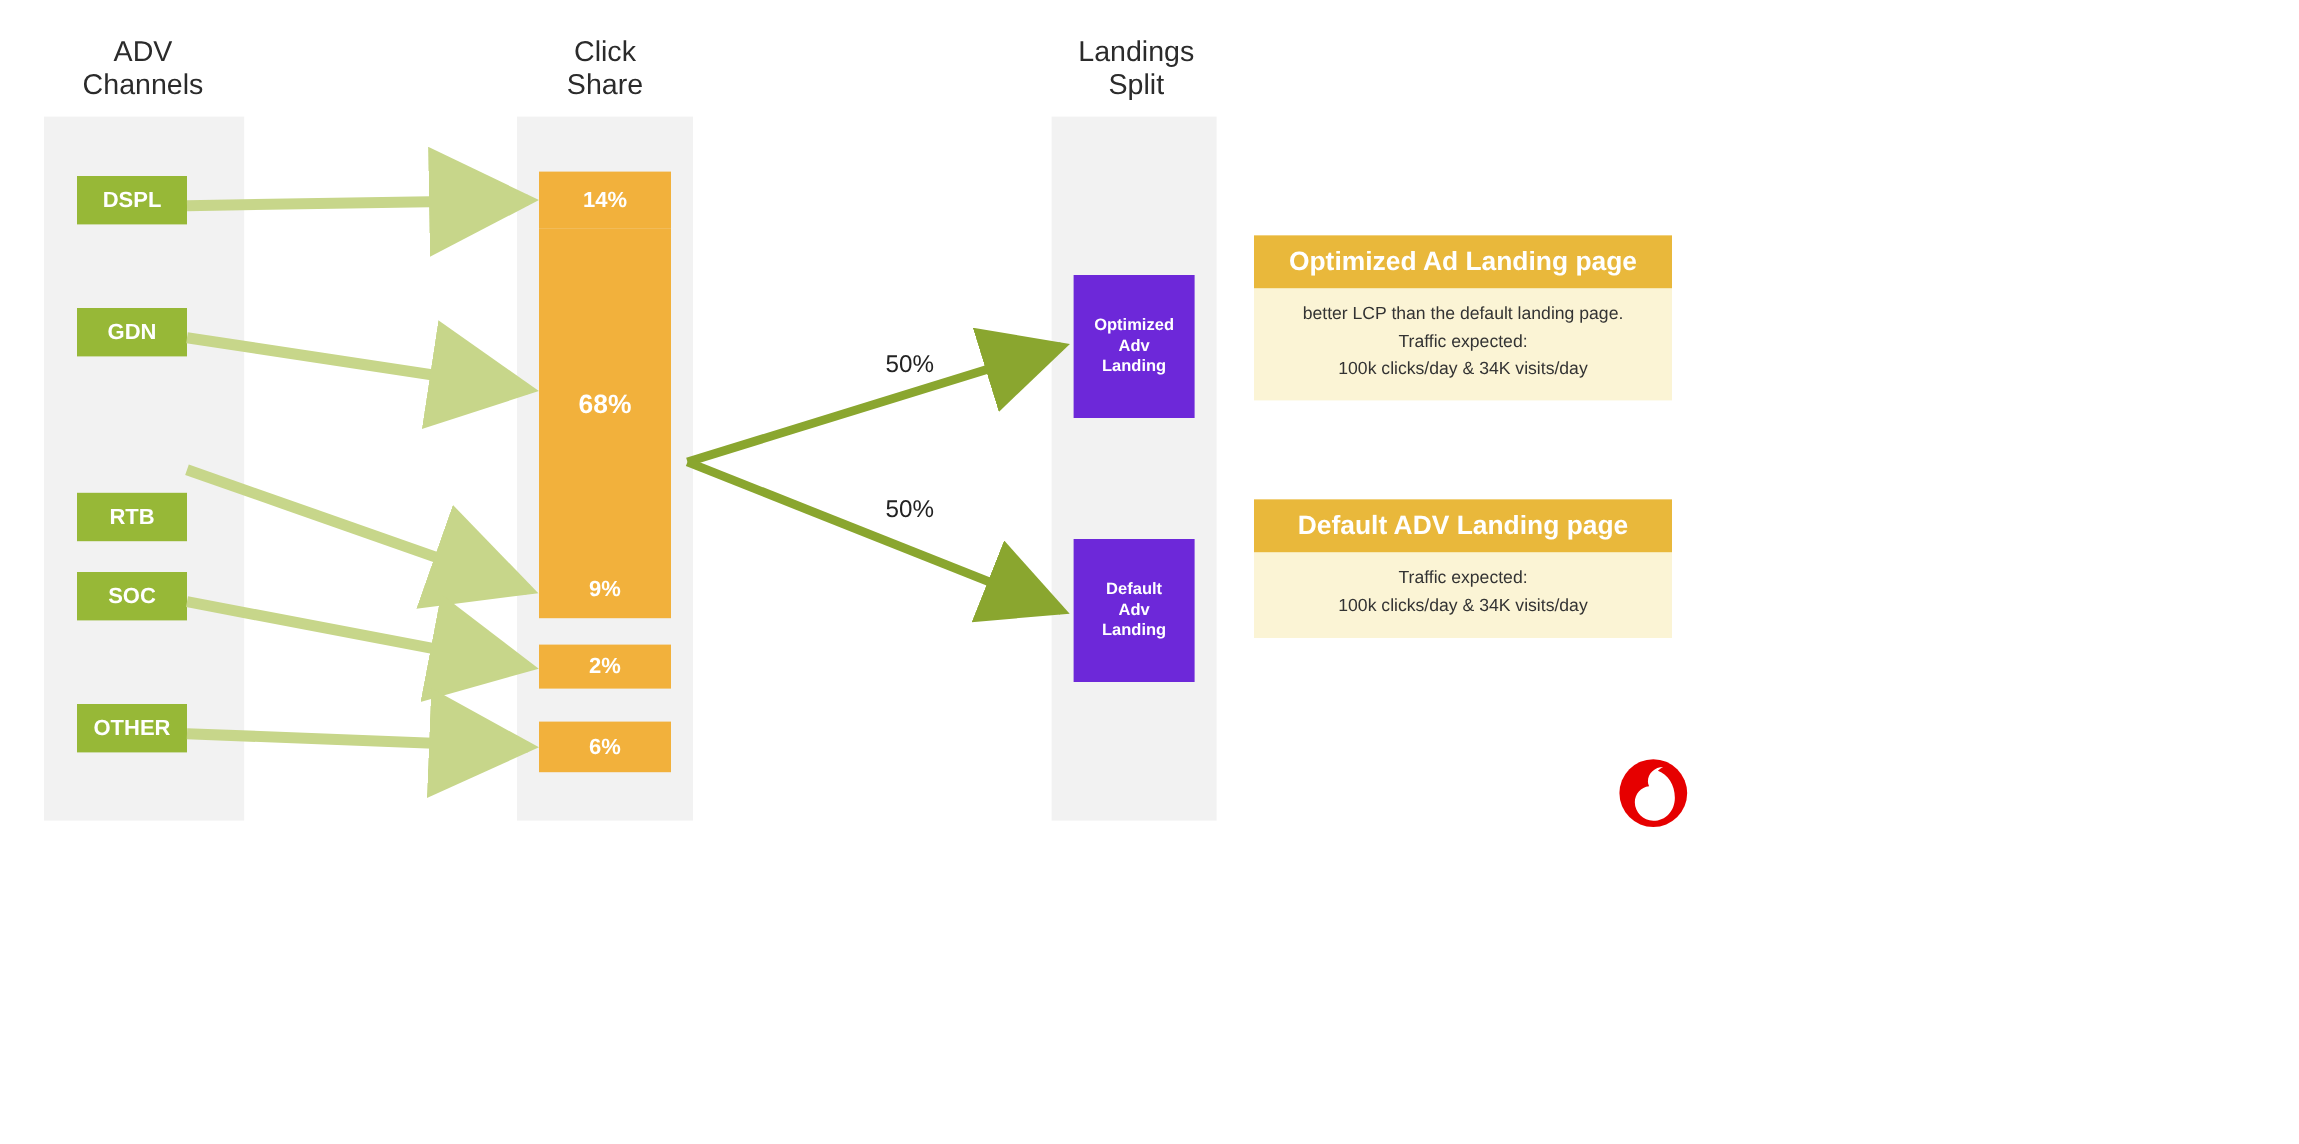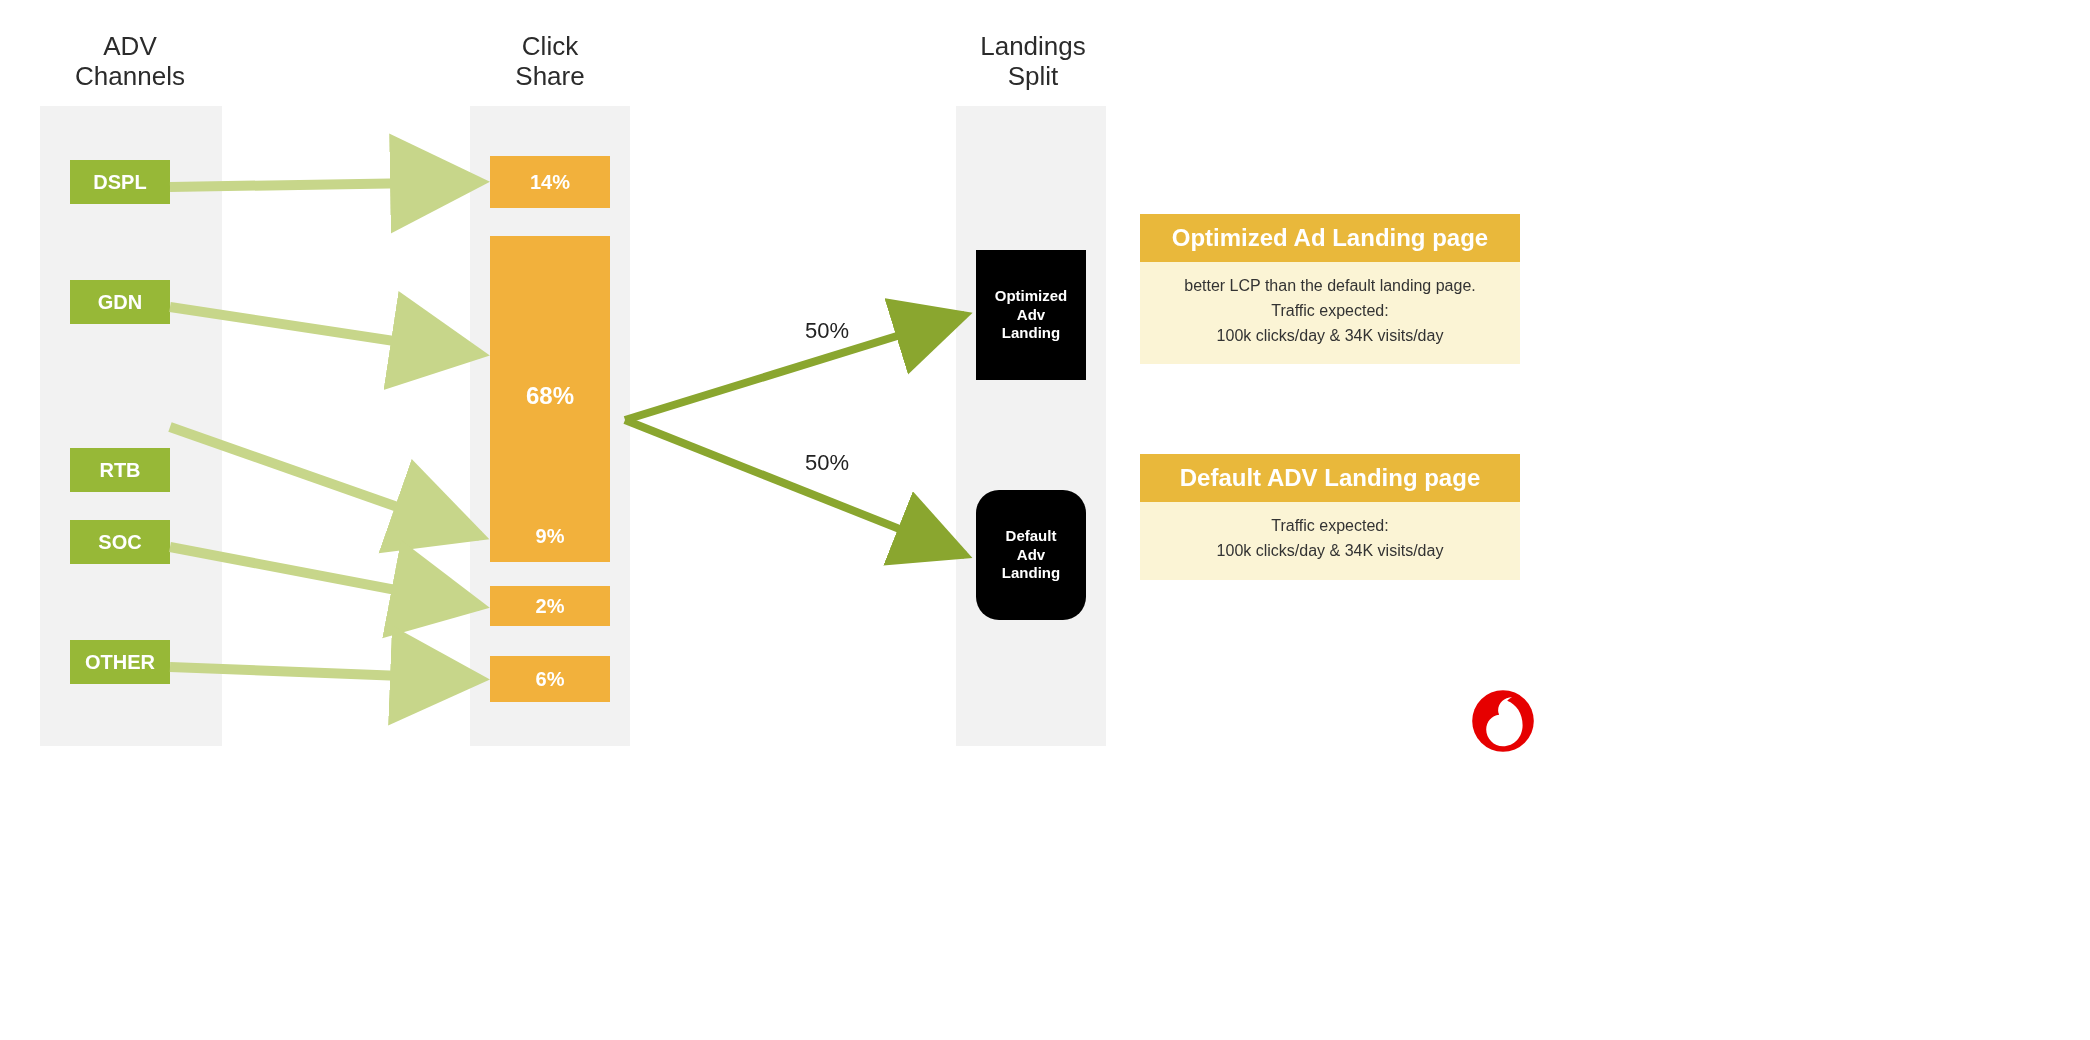--- a/index.html
+++ b/index.html
@@ -45,21 +45,21 @@
     font-weight:bold;
     font-size:20px;
     display:flex;
     align-items:center;
     justify-content:center;
   }
   .share-tall .label{font-size:24px;}
   .landing-box{
     position:absolute;
     width:110px;
-    background:#000000;
+    background:#6d28d9;
     color:#fff;
     font-weight:bold;
     font-size:15px;
     line-height:1.25;
     text-align:center;
     display:flex;
     align-items:center;
     justify-content:center;
     padding:0 6px;
     box-sizing:border-box;
@@ -136,37 +136,37 @@
   <div class="channel-box" style="left:70px; top:520px;">
       <span>SOC</span>
     </div>
   <div class="channel-box" style="left:70px; top:640px;">
       <span>OTHER</span>
     </div>
 
   <div class="share-box" style="left:490px; top:156px; height:52px;">
       <span class="label">14%</span>
     </div>
-  <div class="share-box share-tall" style="left:490px; top:236px; height:320px;">
+  <div class="share-box share-tall" style="left:490px; top:208px; height:320px;">
       <span class="label">68%</span>
     </div>
   <div class="share-box" style="left:490px; top:510px; height:52px;">
       <span class="label">9%</span>
     </div>
   <div class="share-box" style="left:490px; top:586px; height:40px;">
       <span class="label">2%</span>
     </div>
   <div class="share-box" style="left:490px; top:656px; height:46px;">
       <span class="label">6%</span>
     </div>
 
   <div class="landing-box" style="left:976px; top:250px; height:130px;">
       <span>Optimized<br>Adv<br>Landing</span>
     </div>
-  <div class="landing-box" style="left:976px; top:490px; height:130px;border-radius:23px;">
+  <div class="landing-box" style="left:976px; top:490px; height:130px;">
       <span>Default<br>Adv<br>Landing</span>
     </div>
 
   <div class="split-label" style="left:805px; top:318px;"><span>50%</span></div>
   <div class="split-label" style="left:805px; top:450px;"><span>50%</span></div>
 
   <div class="info-card" style="left:1140px; top:214px;">
     <div class="title">Optimized Ad Landing page</div>
     <div class="body">
       <div>better LCP than the default landing page.</div>

